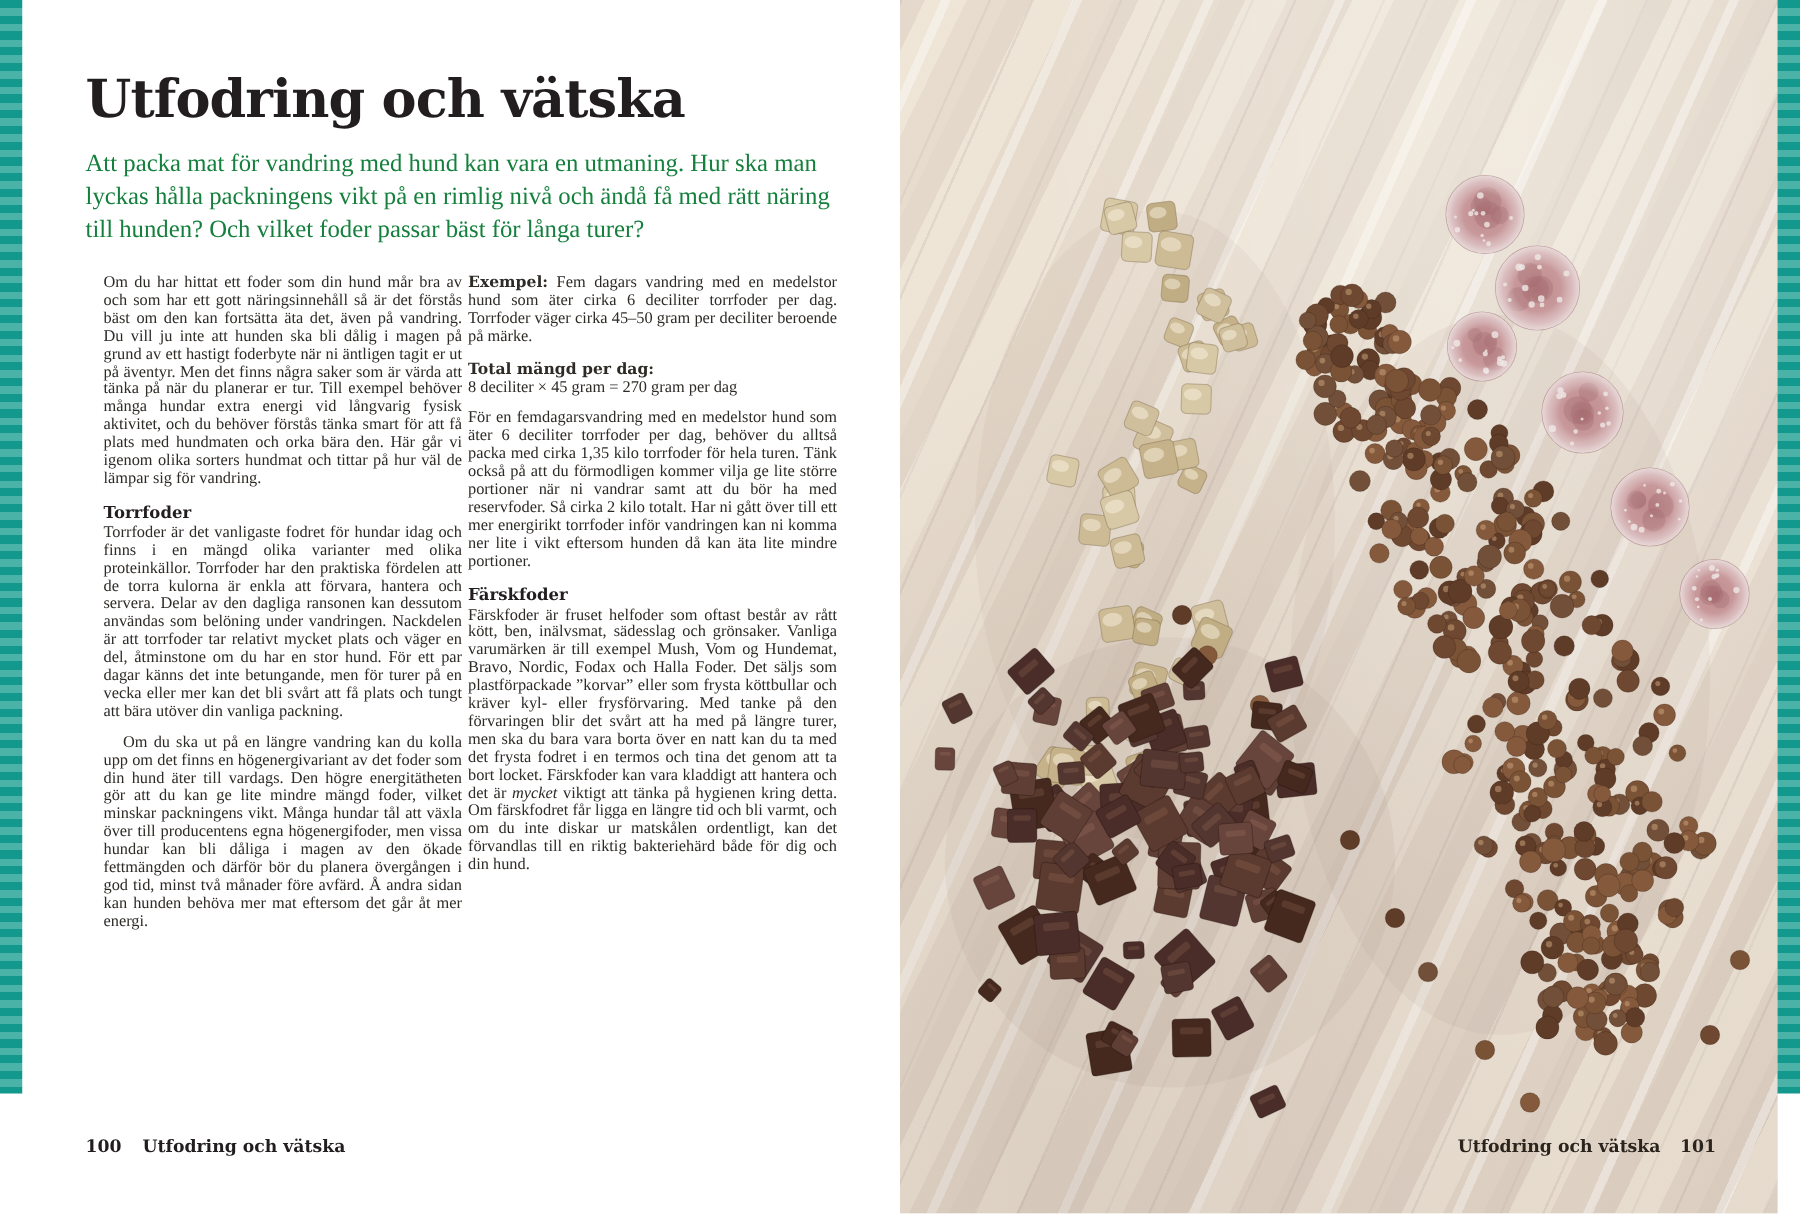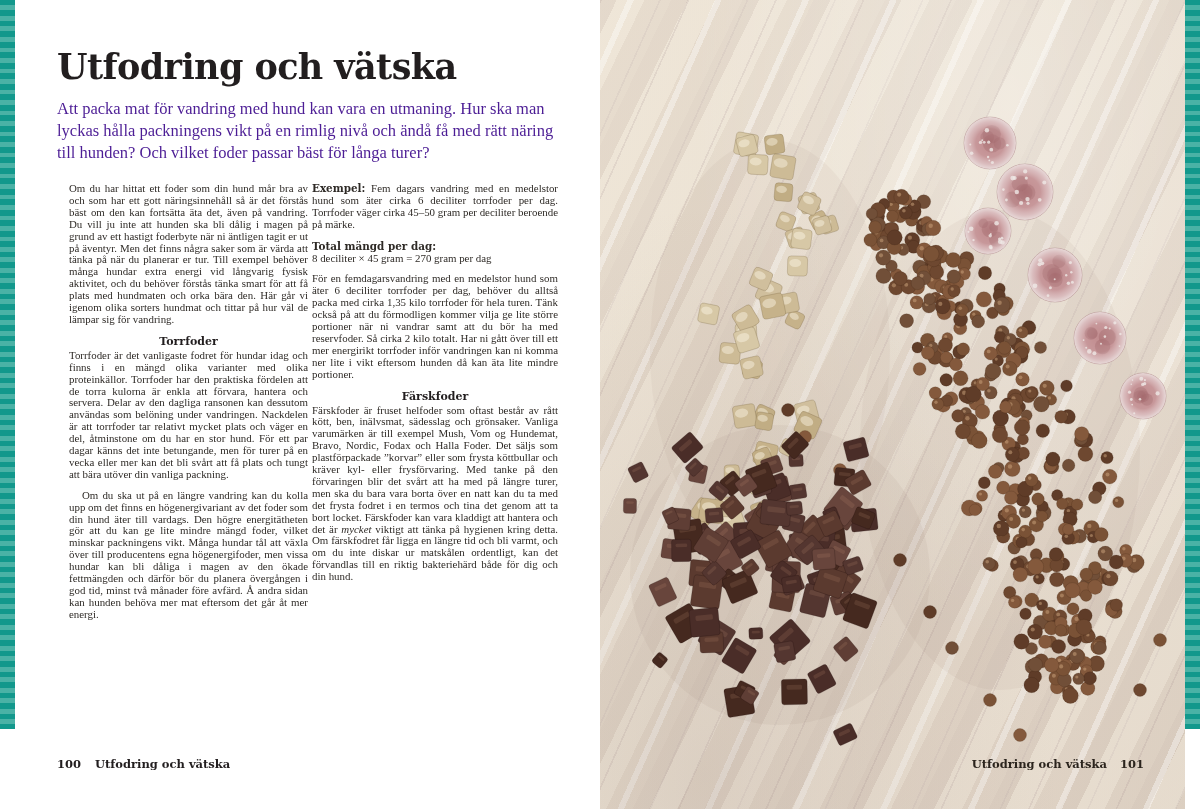--- a/index.html
+++ b/index.html
@@ -11,33 +11,33 @@
     background:repeating-linear-gradient(180deg,#12988c 0px,#12988c 5.5px,#4ab2a6 5.5px,#4ab2a6 10.5px);}
   .stripe-left{left:0;}
   .stripe-right{right:0;}
 
   
   .page-left{position:absolute;left:15px;top:0;width:585px;height:809px;background:#ffffff;}
   h1{position:absolute;left:42px;top:46px;margin:0;
      font-family:"DejaVu Serif",serif;font-weight:700;font-size:35px;
      letter-spacing:-0.6px;color:#221e1f;}
   .intro{position:absolute;left:42px;top:98px;width:516px;margin:0;
-     font-family:"Liberation Serif",serif;font-size:16.5px;line-height:1.33;color:#4c1d95;}
+     font-family:"Liberation Serif",serif;font-size:16.5px;line-height:1.33;color:#15803d;}
 
   .col{position:absolute;top:183px;
      font-family:"Liberation Serif",serif;font-size:10.9px;line-height:11.9px;
      color:#2e2a26;text-align:justify;}
   .col1{left:54px;width:239px;}
   .col2{left:297px;width:246px;}
   .col p{margin:0 0 10px 0;}
   .col p.tight{margin:0 0 9px 0;}
   .col p.flush{margin:0;}
   .indent{text-indent:13px;}
   .col h2{margin:3px 0 2px 0;font-family:"DejaVu Serif",serif;font-weight:700;
-     font-size:11px;color:#221e1f;text-align:center;}
+     font-size:11px;color:#221e1f;text-align:left;}
   .col strong{font-family:"DejaVu Serif",serif;font-weight:700;font-size:10.4px;}
   .col strong.block{display:block;text-align:left;}
   .col em{font-style:italic;}
 
   .footer-left{position:absolute;left:42px;top:757px;
      font-family:"DejaVu Serif",serif;font-weight:700;font-size:11.5px;color:#221e1f;}
   .footer-left .chapter{margin-left:14px;}
 
   
   .photo{position:absolute;left:600px;top:0;width:585px;height:809px;overflow:hidden;

